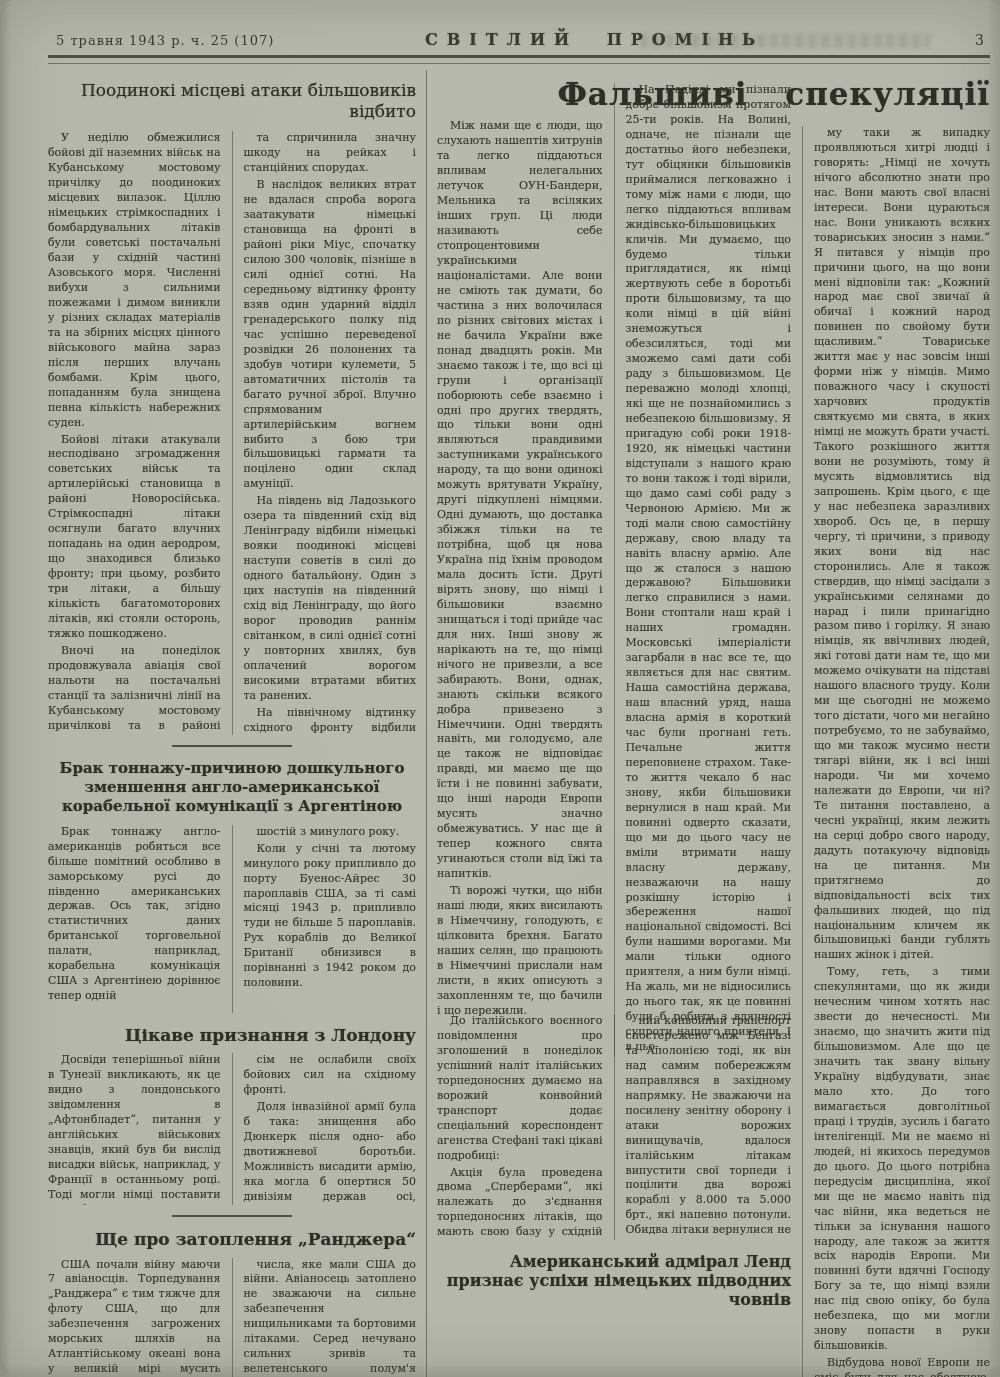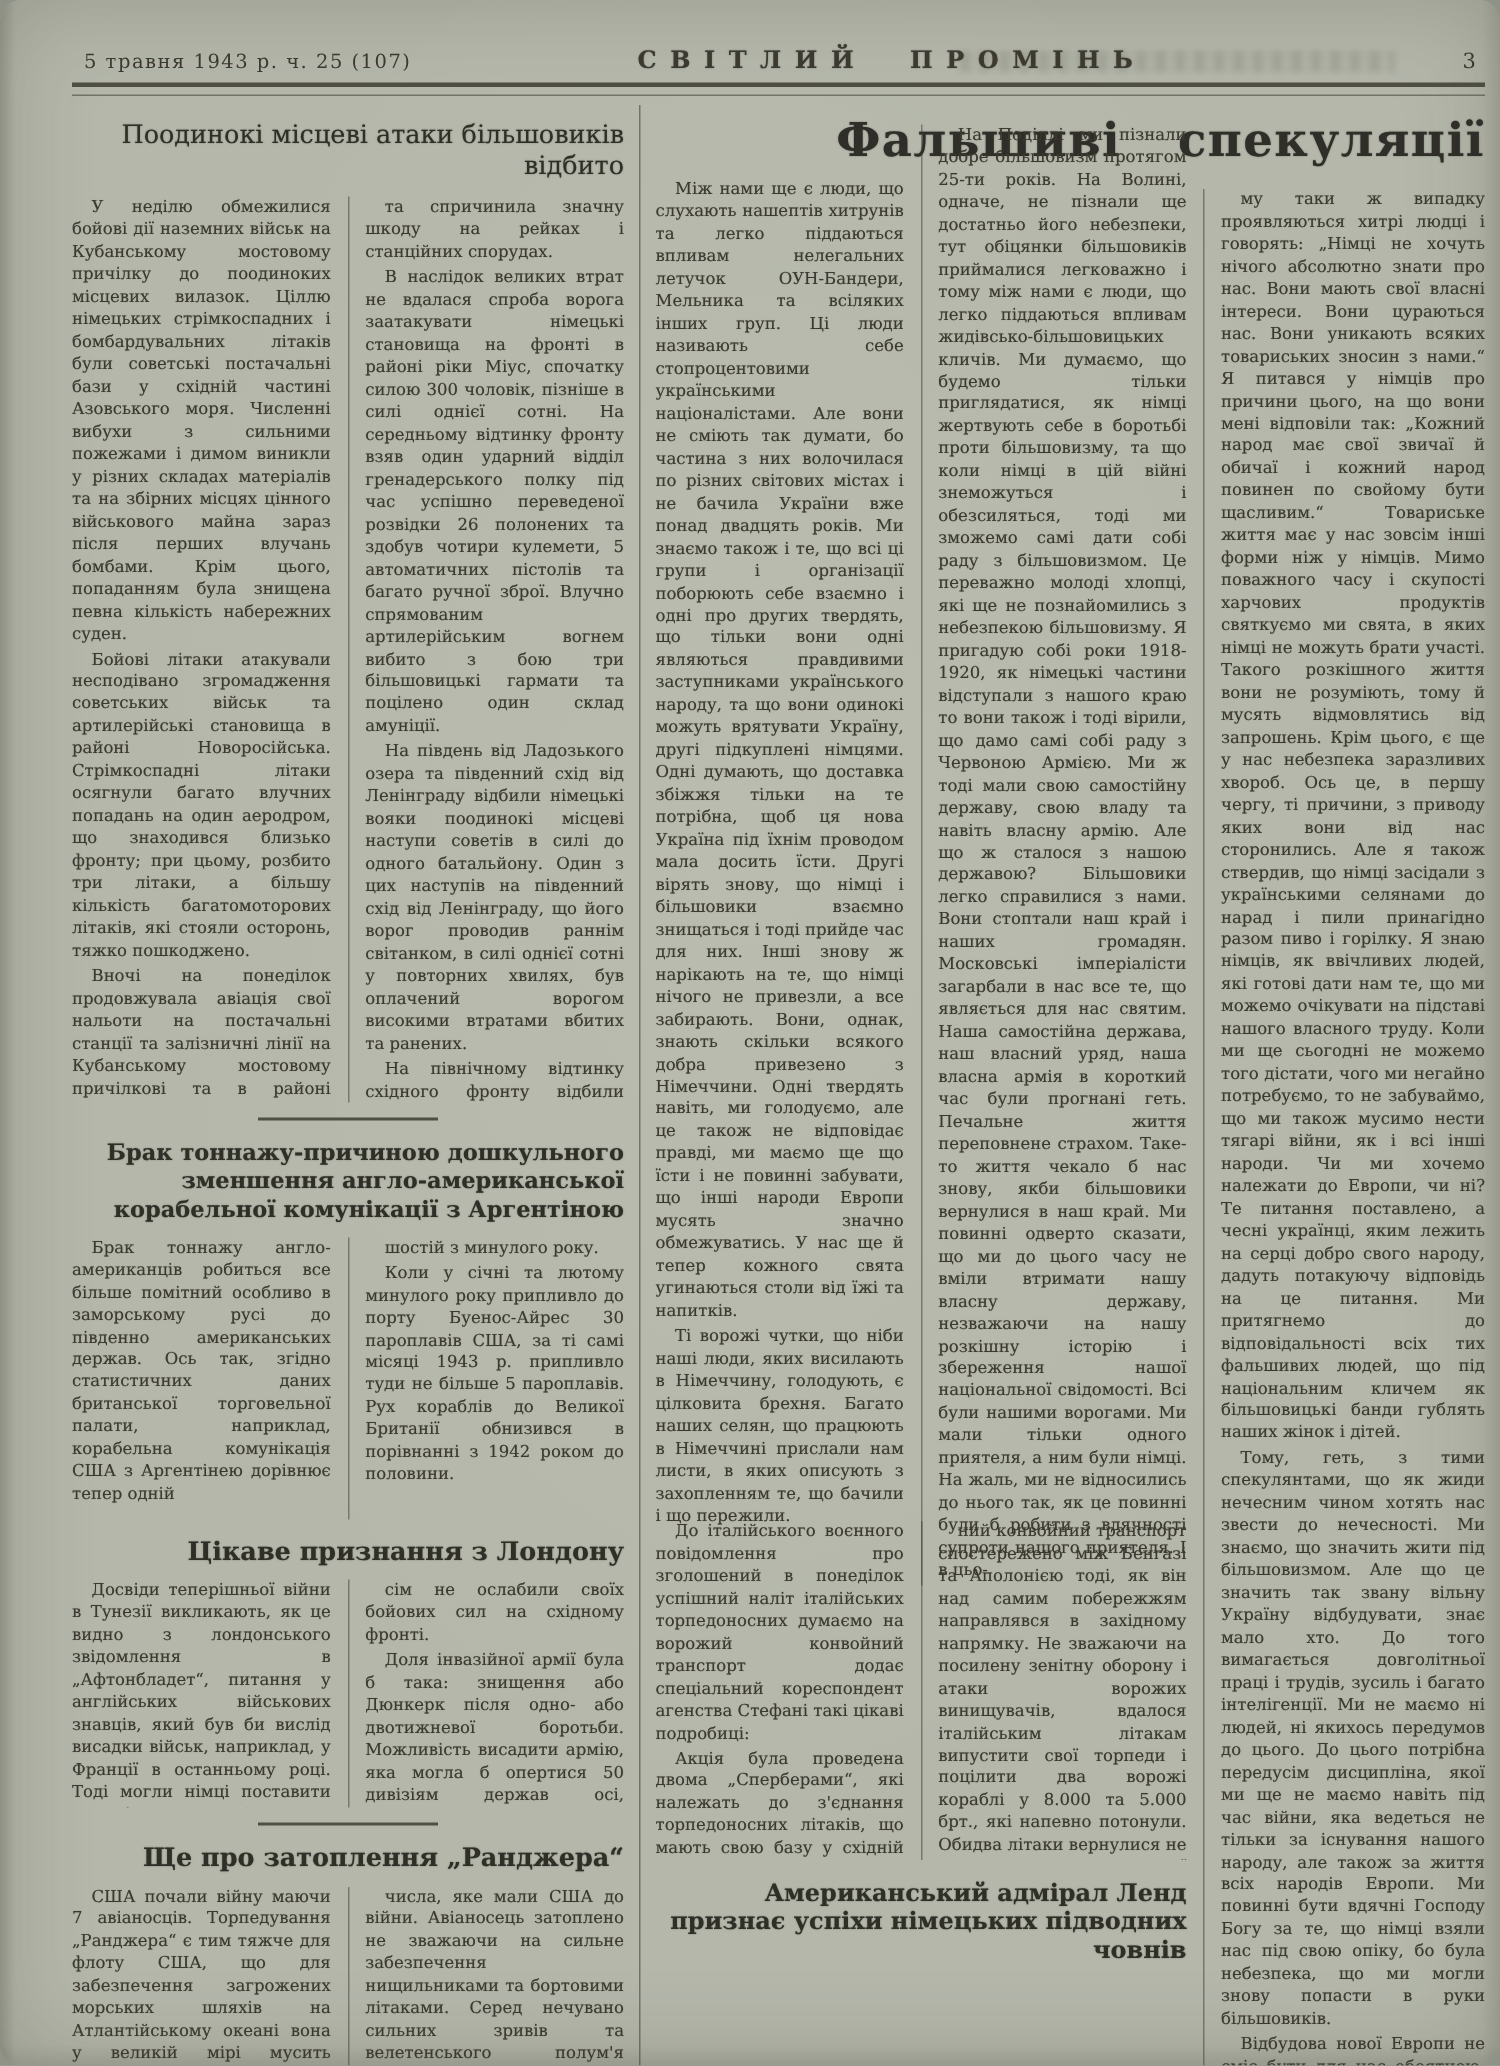--- a/index.html
+++ b/index.html
@@ -36,21 +36,21 @@
   .col{flex:1;overflow:hidden;text-align:justify;font-size:11px;line-height:1.36;
        text-shadow:0 0 .5px rgba(58,56,46,.5);}
   .col + .col{border-left:1px solid rgba(60,58,48,.5);padding-left:11px;margin-left:11px;}
   .para{margin:0 0 2px 0;text-indent:13px;}
   
   .h-big{font-size:31px;font-weight:bold;text-align:right;margin:6px 0 14px 0;
          letter-spacing:1px;word-spacing:26px;color:#30"2e28";color:#302e28;
          text-shadow:0 0 1px rgba(44,43,35,.6);}
   .h-art{font-size:17px;font-weight:normal;text-align:right;line-height:1.22;margin:10px 0 10px 0;
          color:#2f2e27;text-shadow:0 0 1px rgba(44,43,35,.55);}
-  .h-mid{font-size:15px;font-weight:bold;text-align:right;line-height:1.25;margin:12px 0 9px 0;
+  .h-mid{font-size:15px;font-weight:bold;text-align:center;line-height:1.25;margin:12px 0 9px 0;
          color:#2f2e27;text-shadow:0 0 1px rgba(44,43,35,.5);}
   .h-sub{font-size:17px;font-weight:bold;text-align:right;line-height:1.2;margin:12px 0 8px 0;
          color:#2f2e27;text-shadow:0 0 1px rgba(44,43,35,.55);}
   .divider{width:120px;margin:10px auto 4px auto;border:0;border-top:2px solid rgba(55,53,44,.8);}
   
   .a1-cols{height:604px;}
   .ton-cols{height:188px;}
   .lon-cols{height:152px;}
   .ran-cols{height:168px;}
   .fs-wrap{display:flex;}

